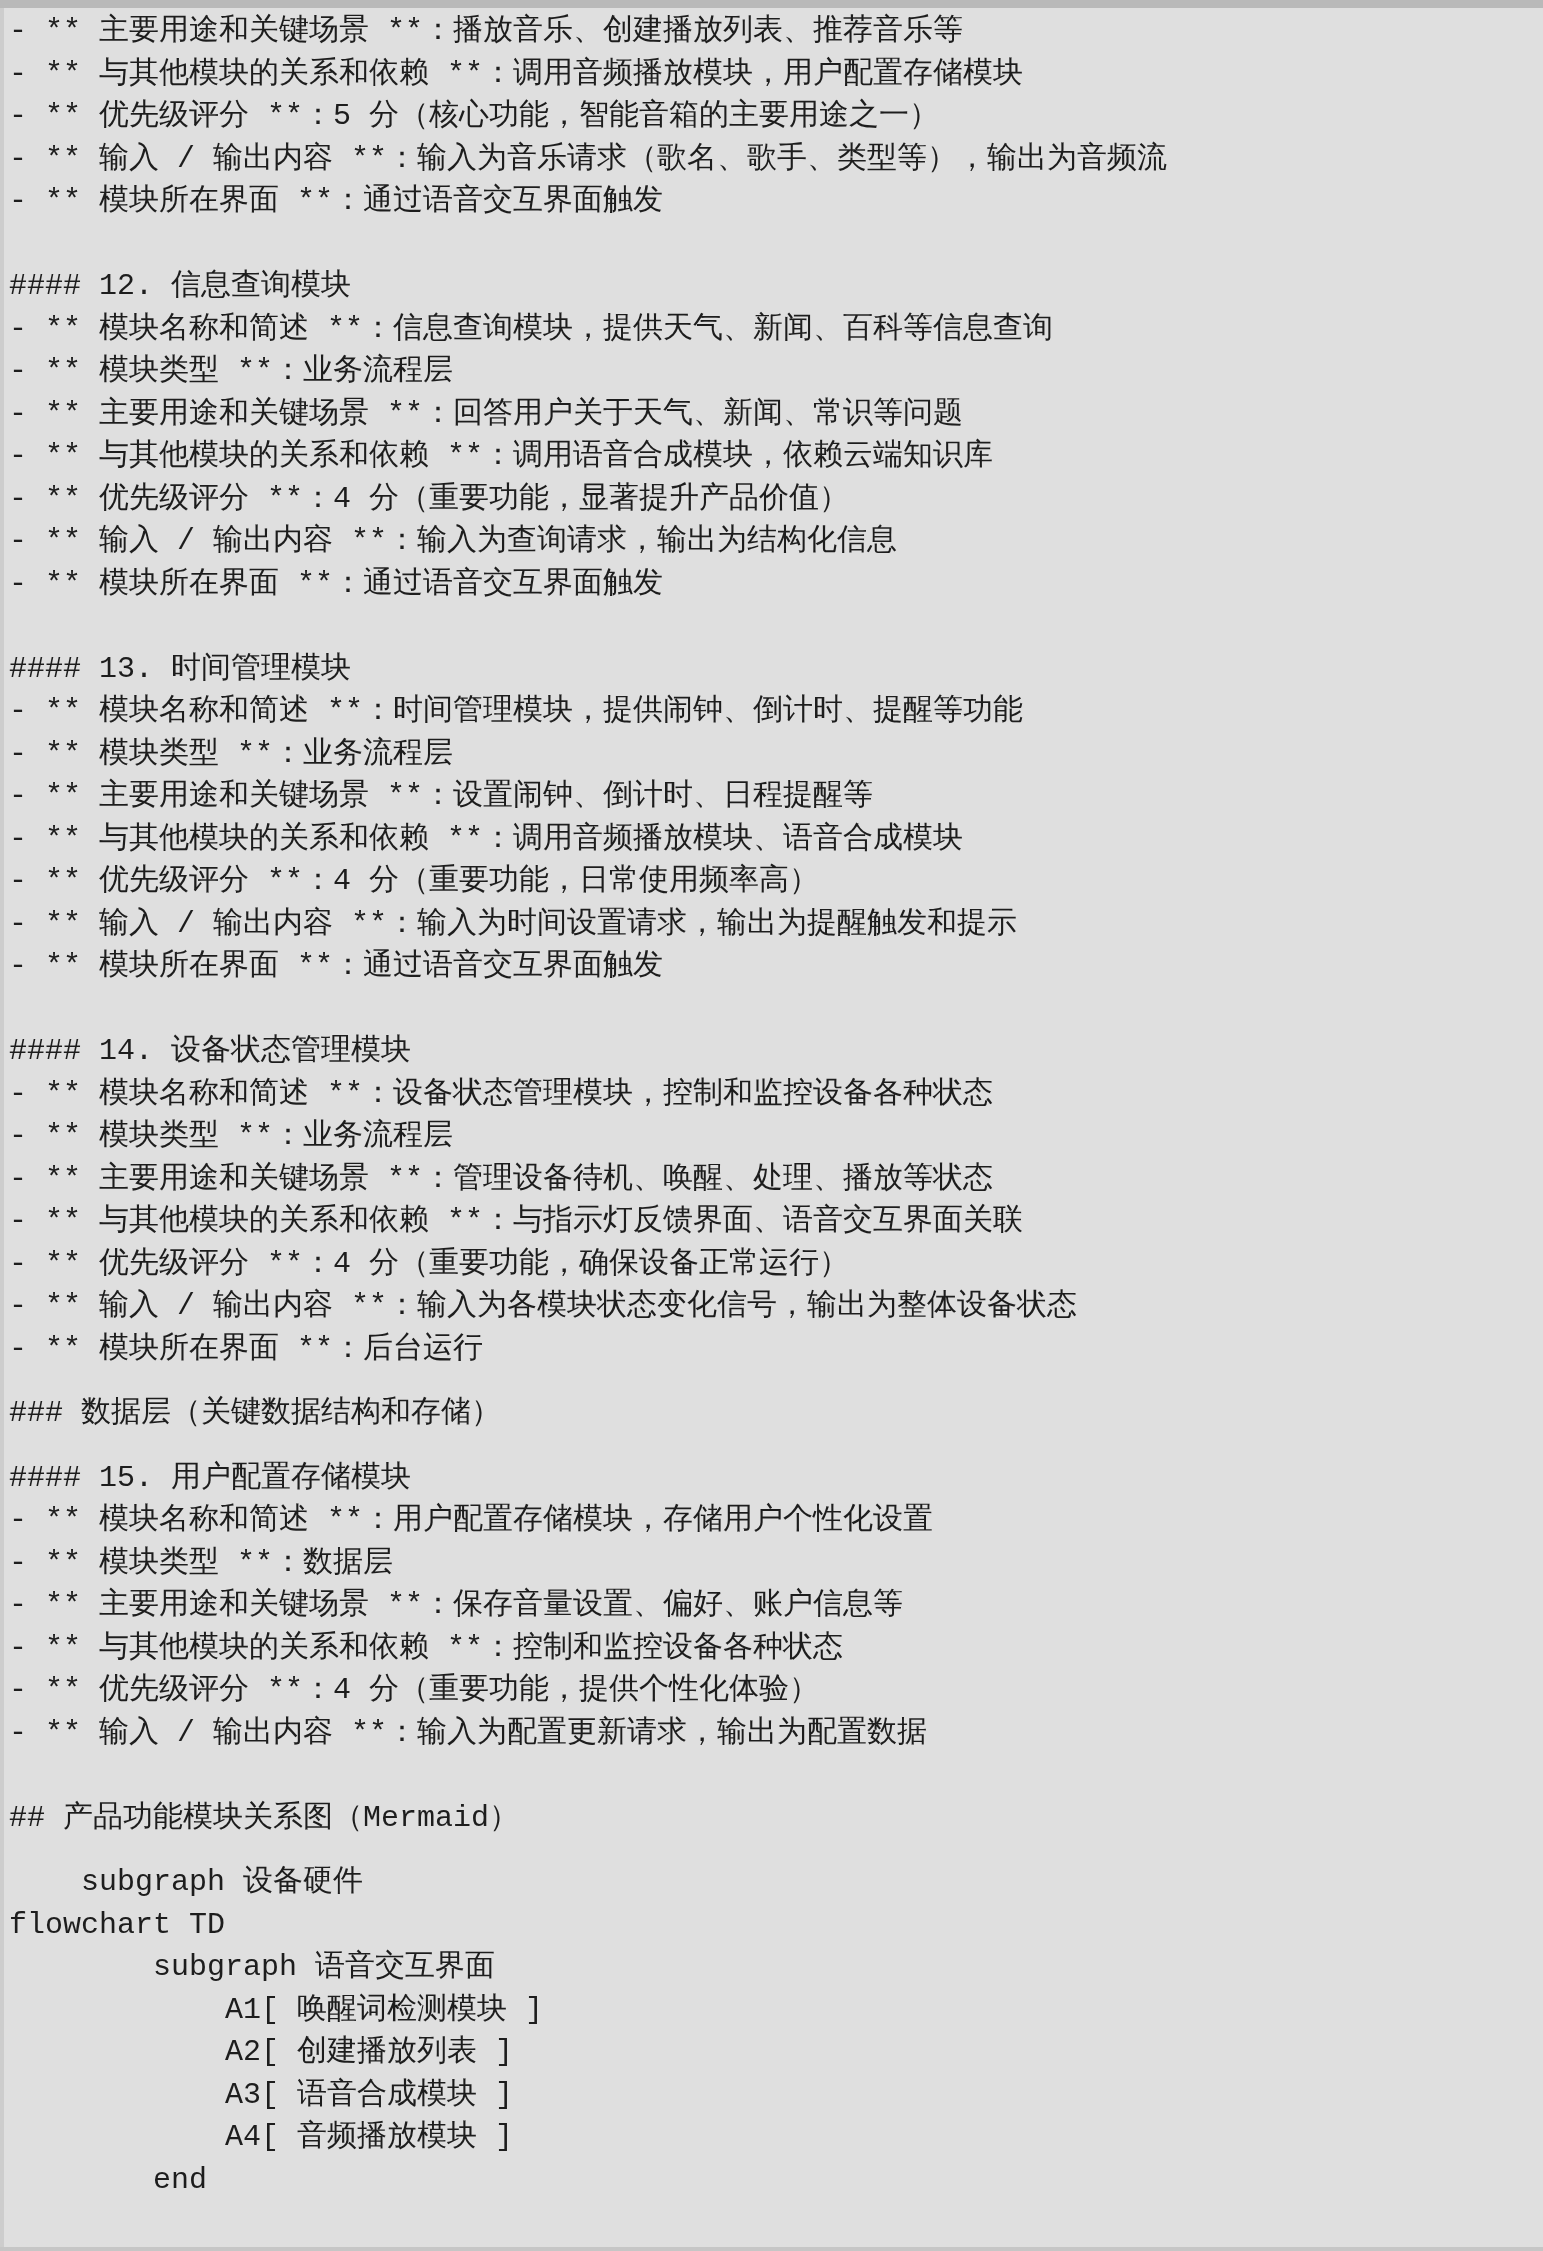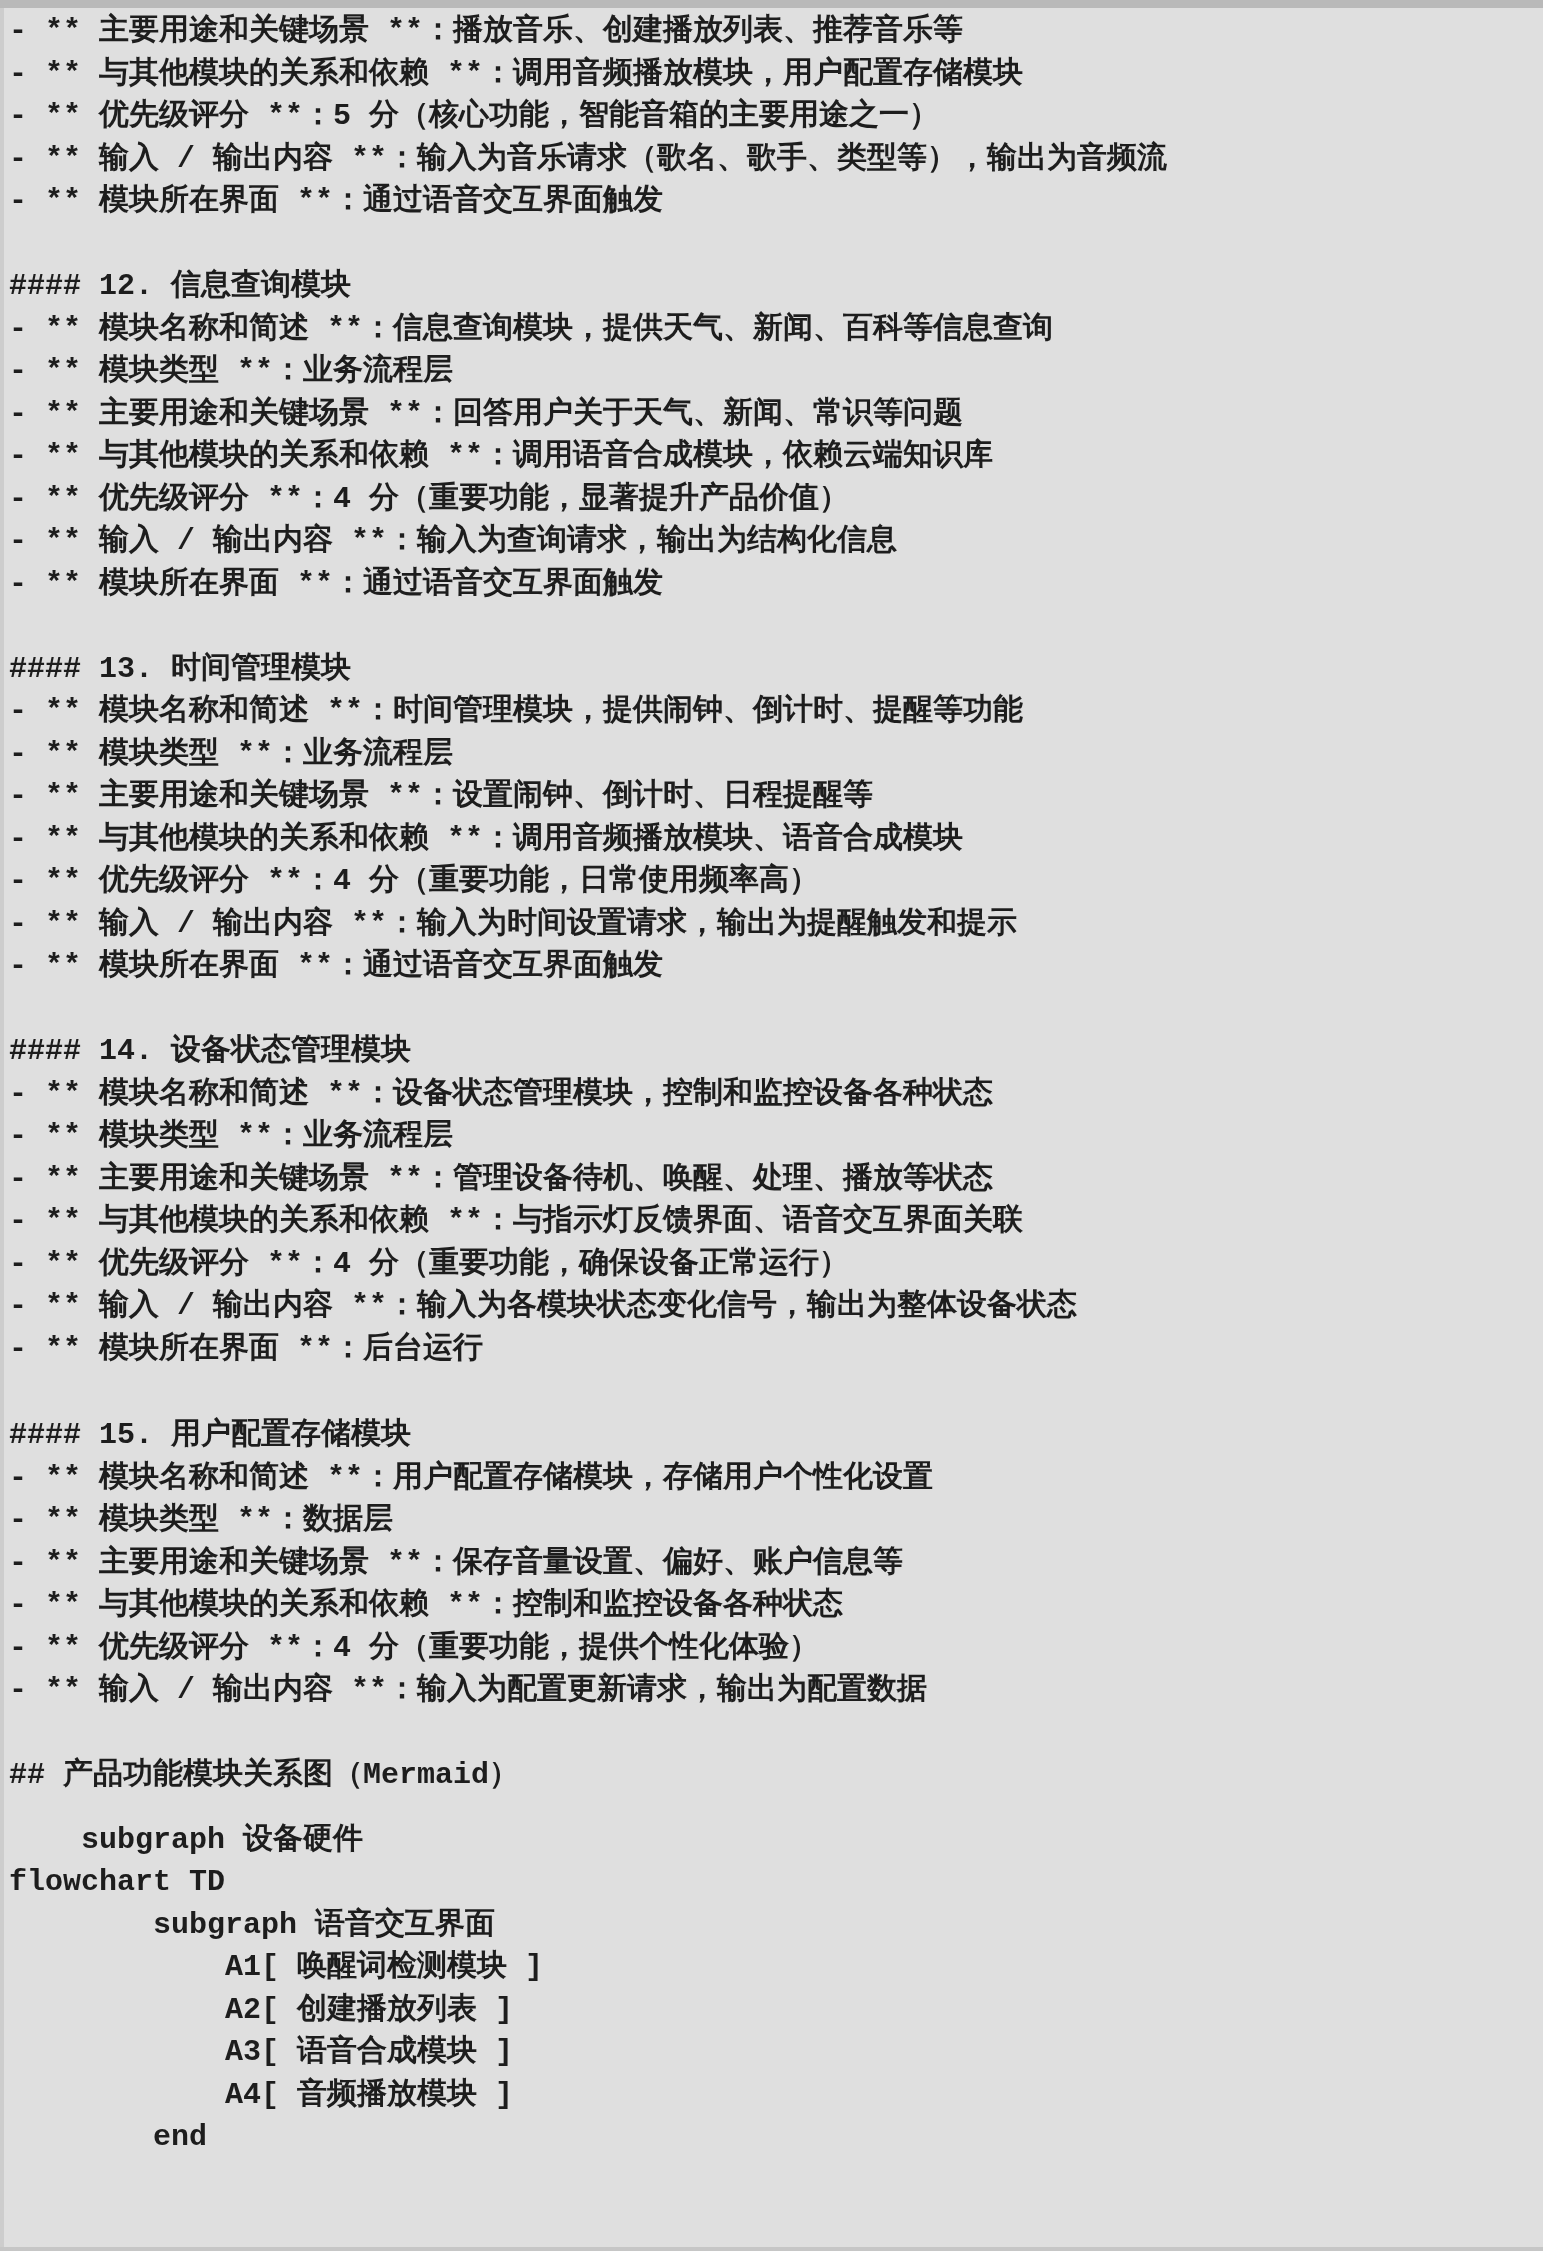--- a/index.html
+++ b/index.html
@@ -38,21 +38,20 @@
     background: #c6c6c6;
   }
   .doc {
     position: absolute;
     top: 10px;
     left: 9px;
     right: 0;
     font-family: "Liberation Mono", "DejaVu Sans Mono", monospace;
     font-size: 30px;
     color: #1d1d1d;
-    font-weight: bold;
   }
   .line {
     height: 42.5px;
     line-height: 42.5px;
     white-space: pre;
     font-kerning: none;
   }
   .line.blank {
     height: 42.5px;
   }
@@ -94,20 +93,21 @@
       <div class="line blank">&nbsp;</div>
       <div class="line">#### 14. 设备状态管理模块</div>
       <div class="line">- ** 模块名称和简述 **：设备状态管理模块，控制和监控设备各种状态</div>
       <div class="line">- ** 模块类型 **：业务流程层</div>
       <div class="line">- ** 主要用途和关键场景 **：管理设备待机、唤醒、处理、播放等状态</div>
       <div class="line">- ** 与其他模块的关系和依赖 **：与指示灯反馈界面、语音交互界面关联</div>
       <div class="line">- ** 优先级评分 **：4 分（重要功能，确保设备正常运行）</div>
       <div class="line">- ** 输入 / 输出内容 **：输入为各模块状态变化信号，输出为整体设备状态</div>
       <div class="line">- ** 模块所在界面 **：后台运行</div>
       <div class="line blank-small">&nbsp;</div>
+      <div class="line">### 数据层（关键数据结构和存储）</div>
       <div class="line blank-small">&nbsp;</div>
       <div class="line">#### 15. 用户配置存储模块</div>
       <div class="line">- ** 模块名称和简述 **：用户配置存储模块，存储用户个性化设置</div>
       <div class="line">- ** 模块类型 **：数据层</div>
       <div class="line">- ** 主要用途和关键场景 **：保存音量设置、偏好、账户信息等</div>
       <div class="line">- ** 与其他模块的关系和依赖 **：控制和监控设备各种状态</div>
       <div class="line">- ** 优先级评分 **：4 分（重要功能，提供个性化体验）</div>
       <div class="line">- ** 输入 / 输出内容 **：输入为配置更新请求，输出为配置数据</div>
       <div class="line blank">&nbsp;</div>
       <div class="line">## 产品功能模块关系图（Mermaid）</div>

